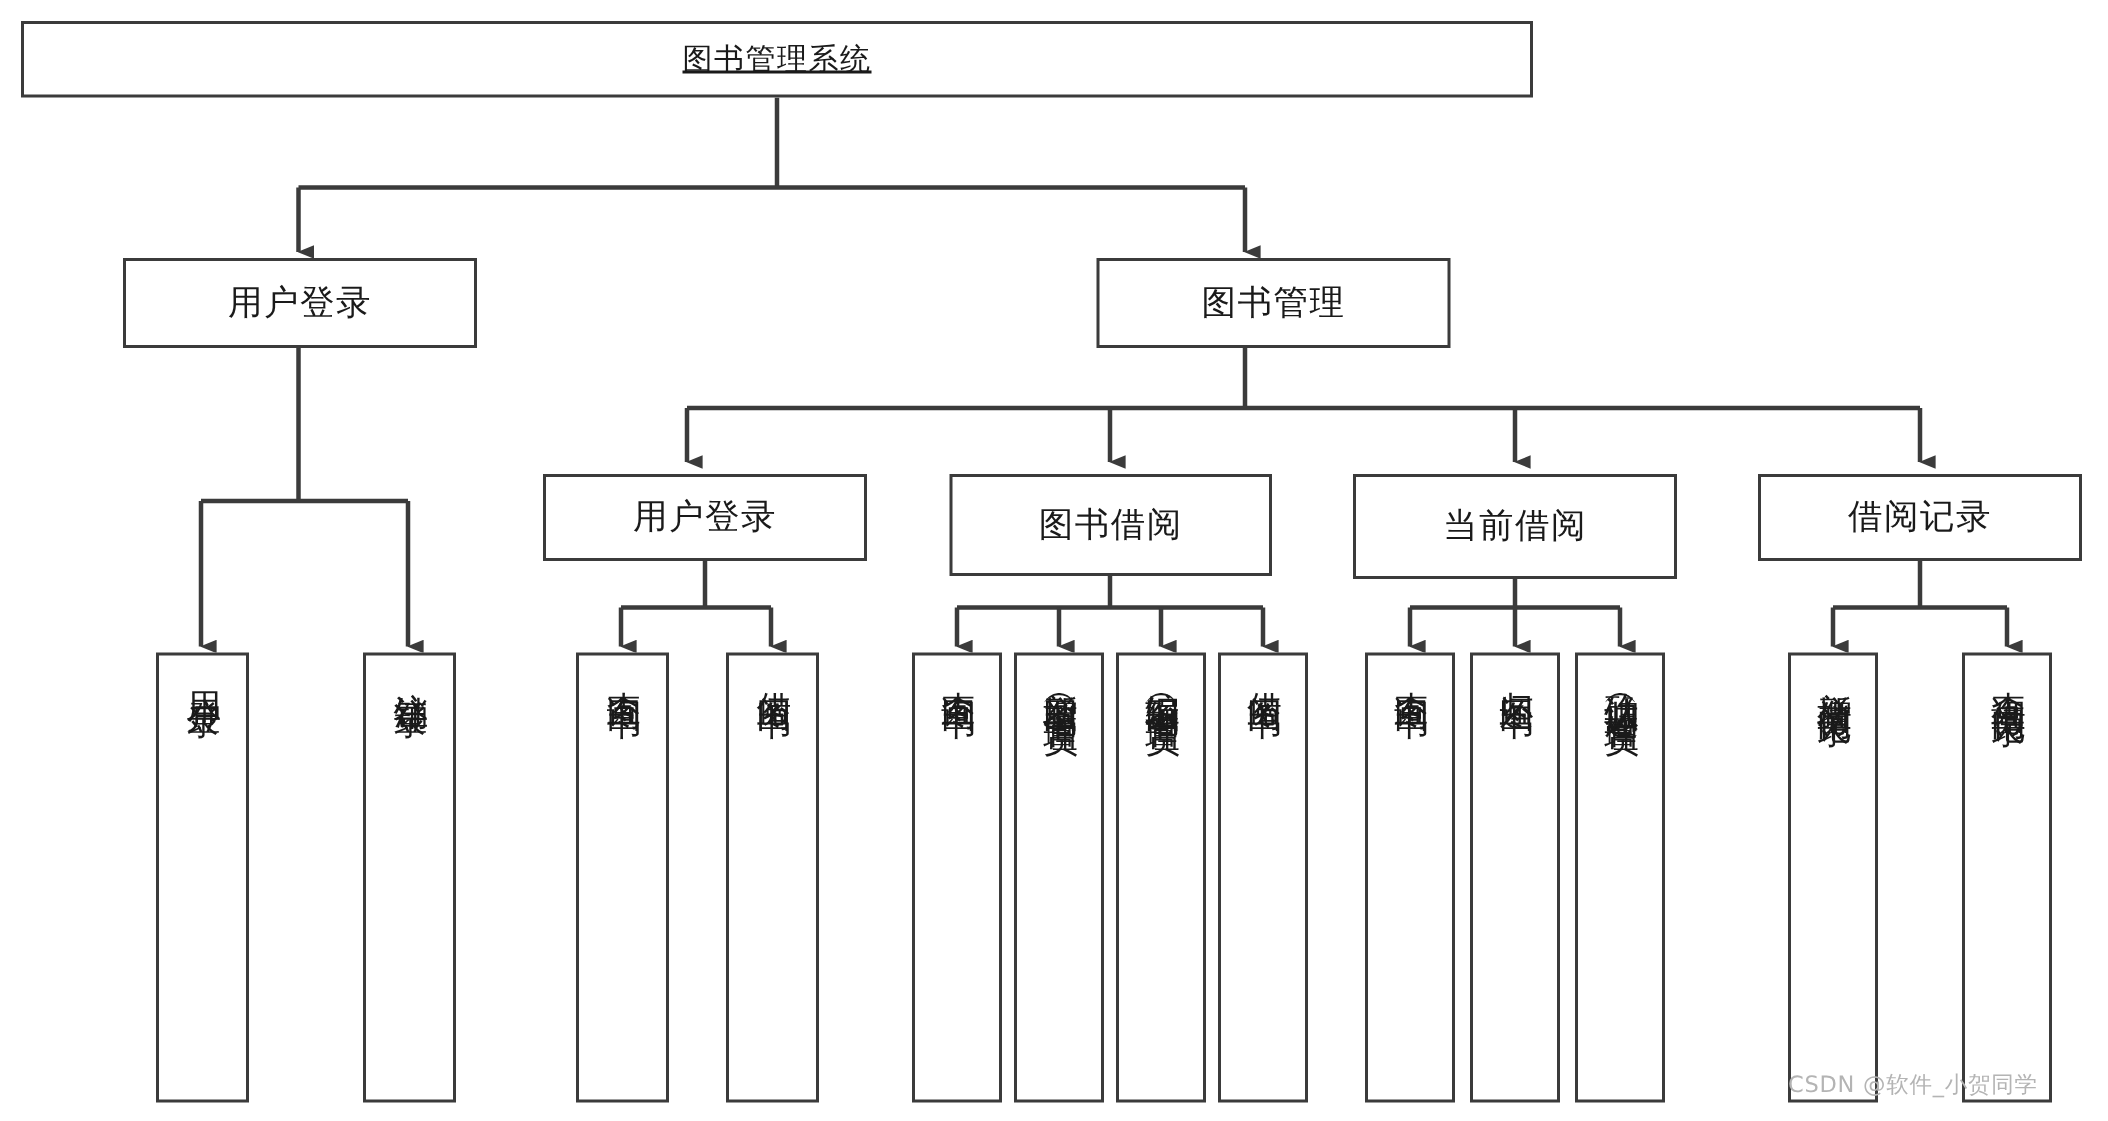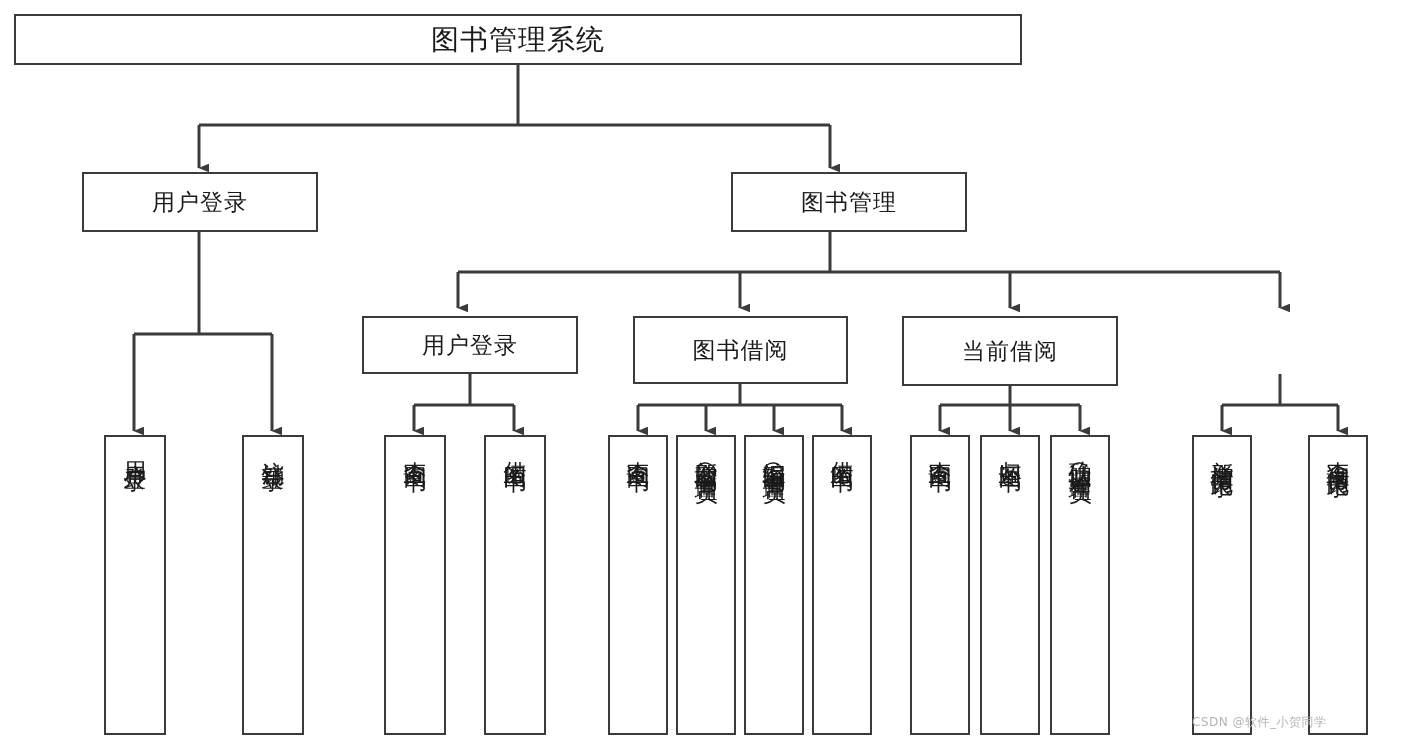--- a/index.html
+++ b/index.html
@@ -51,26 +51,27 @@
     padding-top: 6px;
   }
   .node.vertical .node-label {
     writing-mode: vertical-rl;
     text-orientation: upright;
     font-size: 23px;
     letter-spacing: 3px;
     line-height: 1;
   }
   .node.root .node-label {
-    font-size: 28px;
+    font-size: 20px;
+    text-decoration: underline;
   }
   .watermark {
     position: absolute;
     color: #b4b4b4;
-    font-size: 12px;
+    font-size: 15px;
     letter-spacing: 0.5px;
     white-space: nowrap;
     z-index: 5;
     font-family: "DejaVu Sans", "Liberation Sans", sans-serif;
   }
 </style>
 </head>
 <body>
 
 <div id="diagram-root">
@@ -142,20 +143,23 @@
   </div>
 
   <div class="node horizontal" style="left:633px; top:316px; width:215px; height:68px;">
     <span class="node-label">图书借阅</span>
   </div>
 
   <div class="node horizontal" style="left:902px; top:316px; width:216px; height:70px;">
     <span class="node-label">当前借阅</span>
   </div>
 
+  <div class="node horizontal" style="left:1172px; top:316px; width:216px; height:58px;">
+    <span class="node-label">借阅记录</span>
+  </div>
 
   <div class="node vertical" style="left:104px; top:435px; width:62px; height:300px;">
     <span class="node-label">用户登录</span>
   </div>
 
   <div class="node vertical" style="left:242px; top:435px; width:62px; height:300px;">
     <span class="node-label">注销登录</span>
   </div>
 
   <div class="node vertical" style="left:384px; top:435px; width:62px; height:300px;">

